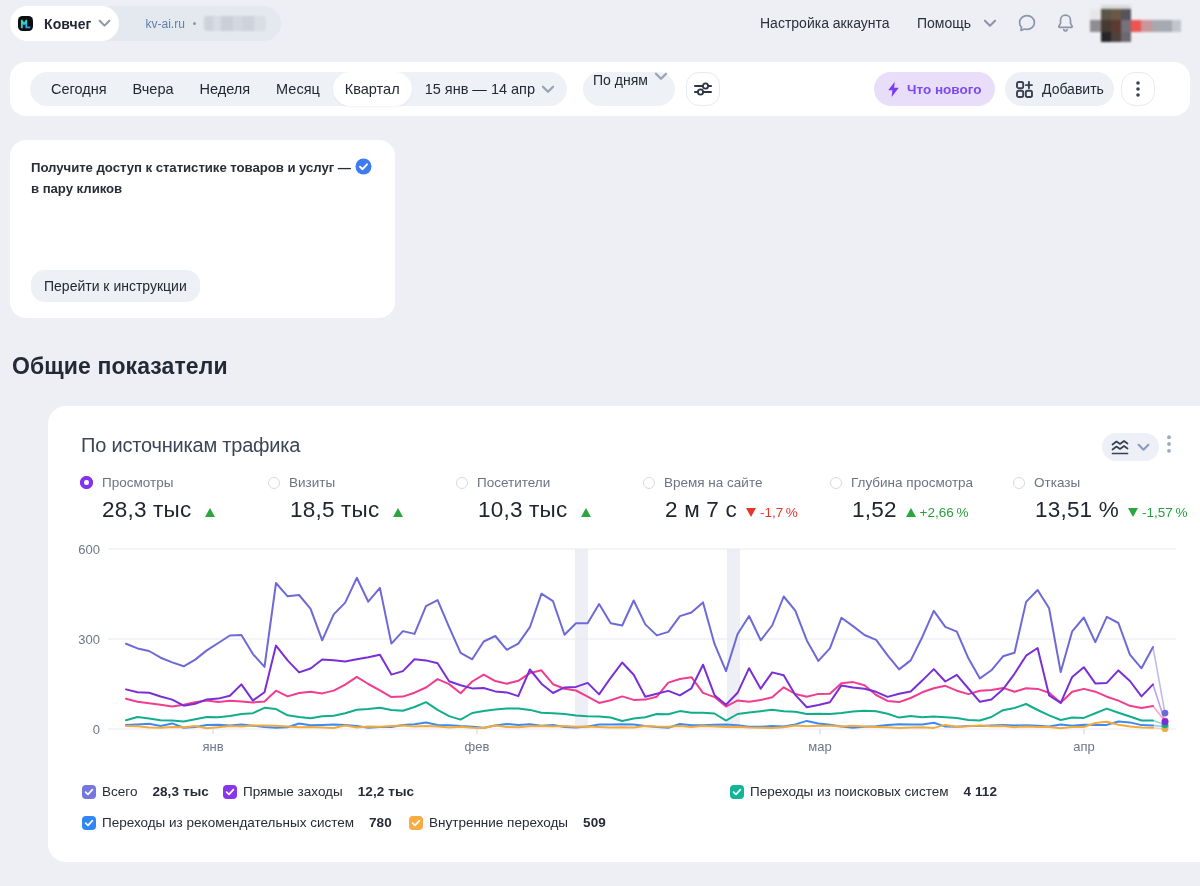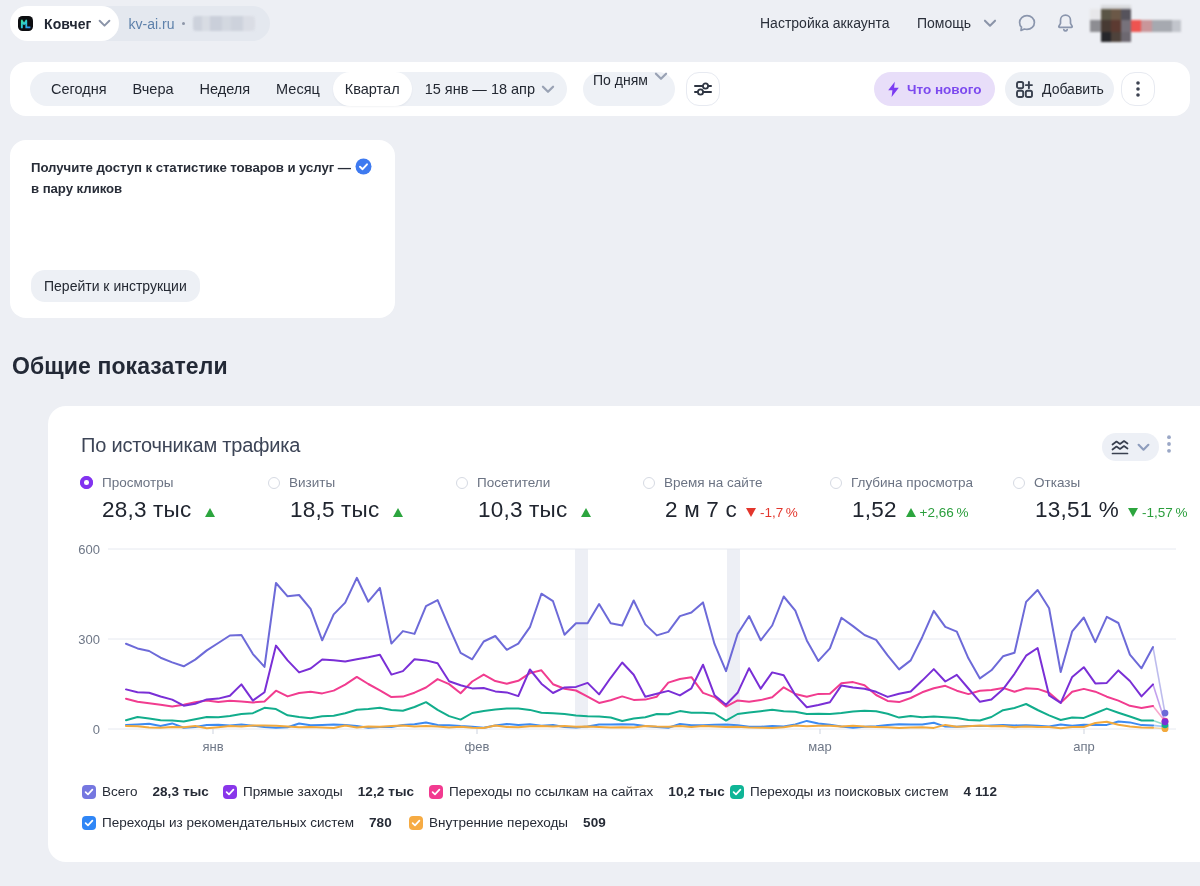--- a/index.html
+++ b/index.html
@@ -8,21 +8,21 @@
 body { font-family:"Liberation Sans", sans-serif; background:#edeff4; color:#262b36; }
 #page { position:relative; width:1200px; height:886px; overflow:hidden; }
 .abs { position:absolute; }
 
 
 .sitepill { position:absolute; left:10px; top:6px; height:35px; background:#e4e8ef; border-radius:18px; display:flex; align-items:center; }
 .sitepill .wseg { height:35px; background:#fff; border-radius:18px; display:flex; align-items:center; padding:0 8px 0 8px; }
 .sitepill .logo { width:15px; height:15px; margin-right:11px; }
 .sitepill .cname { font-size:14px; font-weight:700; color:#232834; letter-spacing:.1px; }
 .sitepill .chev { margin-left:6px; display:flex; }
-.sitepill .host { font-size:14px; color:#5e81ab; margin:0 0 0 10px; }
+.sitepill .host { font-size:12px; color:#5e81ab; margin:0 0 0 27px; }
 .sitepill .dot { width:3px; height:3px; border-radius:50%; background:#8d96a8; margin:0 8px; }
 .blurname { height:15px; width:62px; margin-right:15px; border-radius:3px;
   background:linear-gradient(90deg,#c6cbd6 0 14%, #d4d8e0 14% 28%, #c2c7d3 28% 46%, #ced3dc 46% 62%, #c6cbd6 62% 80%, #d7dae2 80% 100%); opacity:.75; filter:blur(1px); }
 .hdr-item { position:absolute; top:0; height:46px; display:flex; align-items:center; font-size:14px; color:#2a2f3a; }
 
 
 .toolbar { position:absolute; left:10px; top:62px; width:1180px; height:54px; background:#fff; border-radius:16px; }
 .seg { position:absolute; left:20px; top:10px; height:34px; background:#eef1f6; border-radius:17px; display:flex; padding:0 8px; }
 .seg .tab { font-size:14.5px; color:#232832; padding:0 13px; height:34px; display:flex; align-items:center; }
 .seg .tab.sel { background:#fff; border-radius:17px; padding:0 12px; margin:0 0; box-shadow:0 1px 2px rgba(40,50,80,0.06); }
@@ -134,21 +134,21 @@
   <div class="abs" style="left:82px;top:15px;width:9px;height:12px;background:#c2c5cc;"></div>
 </div>
 
 <div class="toolbar">
   <div class="seg">
     <span class="tab">Сегодня</span>
     <span class="tab">Вчера</span>
     <span class="tab">Неделя</span>
     <span class="tab">Месяц</span>
     <span class="tab sel">Квартал</span>
-    <span class="tab" style="padding-right:6px;">15 янв — 18 апр</span>
+    <span class="tab" style="padding-right:6px;">15 янв — 14 апр</span>
     <span style="display:flex;align-items:center;padding-right:4px;">
           <svg width="14" height="9" viewBox="0 0 12 8">
             <polyline points="1.5,1.5 6,6 10.5,1.5" fill="none" stroke="#99a2b4" stroke-width="2.0" stroke-linecap="round" stroke-linejoin="round"></polyline>
           </svg>
         </span>
   </div>
   <div class="gpill" style="left:573px; padding:0 7px 0 10px;">По дням<span style="margin-left:6px;display:flex;">
           <svg width="14" height="9" viewBox="0 0 12 8">
             <polyline points="1.5,1.5 6,6 10.5,1.5" fill="none" stroke="#99a2b4" stroke-width="2.0" stroke-linecap="round" stroke-linejoin="round"></polyline>
           </svg>
@@ -275,24 +275,20 @@
 <circle cx="1127.0" cy="173.1" r="3.4" fill="#6d6ad8"></circle>
 </svg>
 <div class="leg" style="left:34px; top:378px;"><svg width="14" height="14" viewBox="0 0 14 14">
           <rect x="0" y="0" width="14" height="14" rx="4" fill="#7577e0"></rect>
           <polyline points="3.6,7.1 6,9.4 10.4,4.6" fill="none" stroke="#fff" stroke-width="1.7" stroke-linecap="round" stroke-linejoin="round"></polyline>
         </svg>Всего<b>28,3 тыс</b></div>
 <div class="leg" style="left:175px; top:378px;"><svg width="14" height="14" viewBox="0 0 14 14">
           <rect x="0" y="0" width="14" height="14" rx="4" fill="#8936ea"></rect>
           <polyline points="3.6,7.1 6,9.4 10.4,4.6" fill="none" stroke="#fff" stroke-width="1.7" stroke-linecap="round" stroke-linejoin="round"></polyline>
         </svg>Прямые заходы<b>12,2 тыс</b></div>
-<div class="leg" style="left:381px; top:378px;"><svg width="14" height="14" viewBox="0 0 14 14">
-          <rect x="0" y="0" width="14" height="14" rx="4" fill="#f23a90"></rect>
-          <polyline points="3.6,7.1 6,9.4 10.4,4.6" fill="none" stroke="#fff" stroke-width="1.7" stroke-linecap="round" stroke-linejoin="round"></polyline>
-        </svg>Переходы по ссылкам на сайтах<b>10,2 тыс</b></div>
 <div class="leg" style="left:682px; top:378px;"><svg width="14" height="14" viewBox="0 0 14 14">
           <rect x="0" y="0" width="14" height="14" rx="4" fill="#0fb596"></rect>
           <polyline points="3.6,7.1 6,9.4 10.4,4.6" fill="none" stroke="#fff" stroke-width="1.7" stroke-linecap="round" stroke-linejoin="round"></polyline>
         </svg>Переходы из поисковых систем<b>4 112</b></div>
 <div class="leg" style="left:34px; top:409px;"><svg width="14" height="14" viewBox="0 0 14 14">
           <rect x="0" y="0" width="14" height="14" rx="4" fill="#2f86f6"></rect>
           <polyline points="3.6,7.1 6,9.4 10.4,4.6" fill="none" stroke="#fff" stroke-width="1.7" stroke-linecap="round" stroke-linejoin="round"></polyline>
         </svg>Переходы из рекомендательных систем<b>780</b></div>
 <div class="leg" style="left:361px; top:409px;"><svg width="14" height="14" viewBox="0 0 14 14">
           <rect x="0" y="0" width="14" height="14" rx="4" fill="#f6ab43"></rect>

